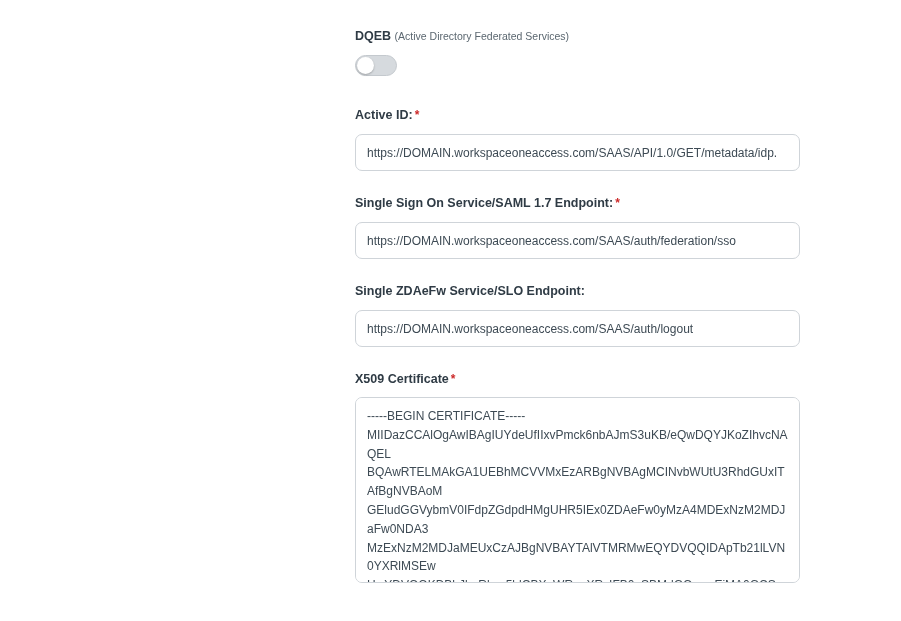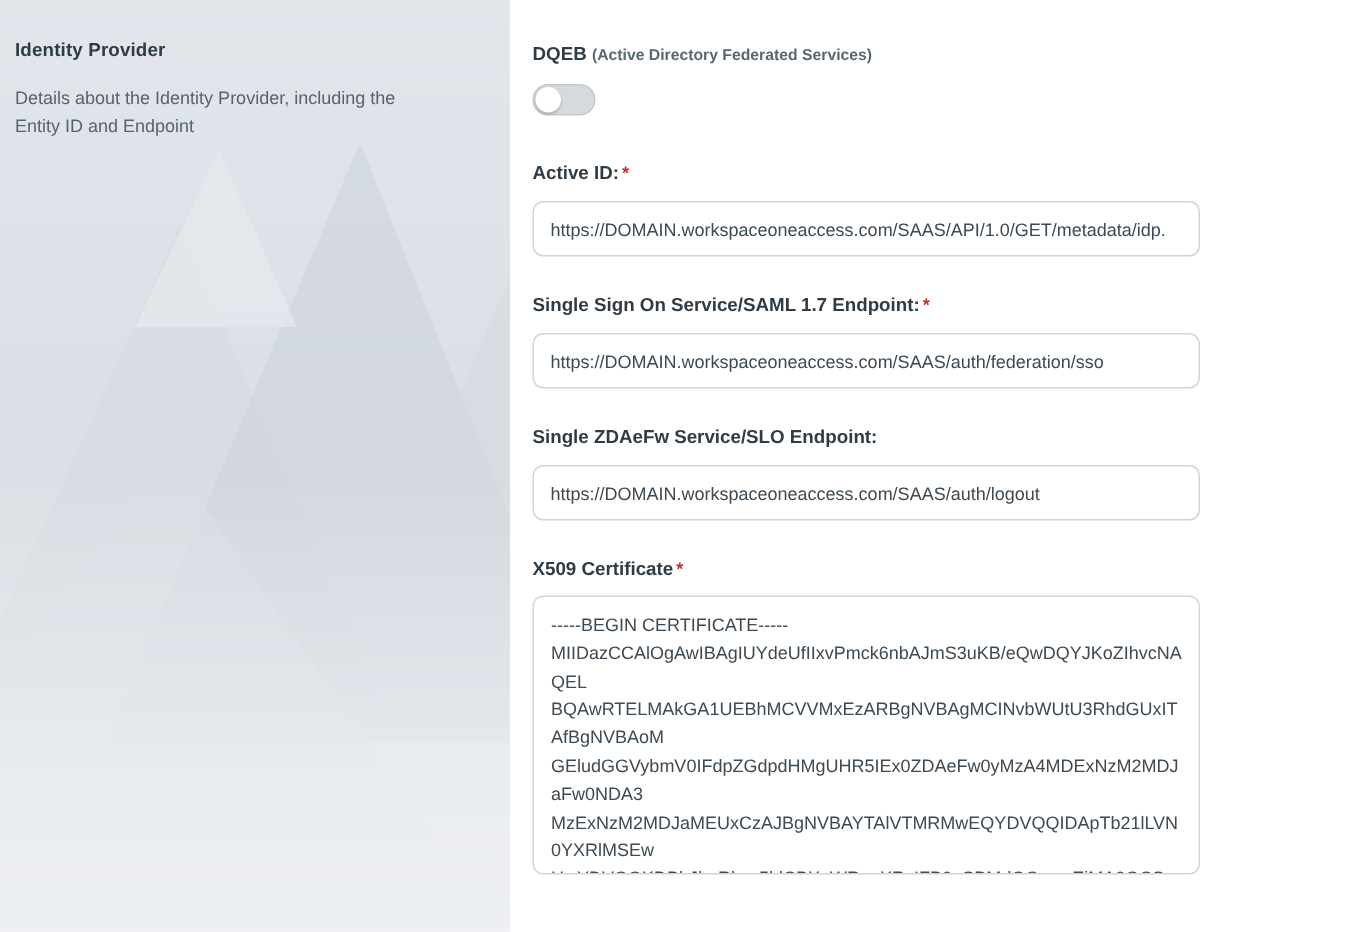--- a/index.html
+++ b/index.html
@@ -126,21 +126,21 @@
   }
 
   .field-label {
     font-size: 12.5px;
     color: #2f3b45;
     font-weight: bold;
     display: block;
     line-height: 16px;
   }
   .label-sub {
-    font-weight: bold;
+    font-weight: normal;
     font-size: 10.5px;
     color: #5b6770;
   }
   .req {
     color: #cc2a2a;
     font-weight: bold;
     font-size: 12px;
     margin-left: 2px;
   }
 
@@ -191,36 +191,20 @@
   }
   textarea.cert-input::-webkit-scrollbar { width: 9px; }
   textarea.cert-input::-webkit-scrollbar-track { background: #f2f4f6; }
   textarea.cert-input::-webkit-scrollbar-thumb { background: #9aa3ab; border-radius: 5px; }
 </style>
 </head>
 <body>
 
 <div id="app">
 
-  <div class="left-panel">
-    <div class="photo">
-      <div class="peak p1"></div>
-      <div class="peak p2"></div>
-      <div class="snowline"></div>
-      <div class="peak p3"></div>
-      <div class="peak p4"></div>
-      <div class="haze"></div>
-      <div class="wash"></div>
-    </div>
-
-    <div class="left-content">
-      <h2 class="section-title">Identity Provider</h2>
-      <p class="section-desc">Details about the Identity Provider, including the Entity ID and Endpoint</p>
-    </div>
-  </div>
 
   <div class="form-area">
 
     <div class="row" style="top:28px;">
       <label class="field-label">
         <span>DQEB</span>
         <span class="label-sub">(Active Directory Federated Services)</span>
       </label>
       <div class="toggle" style="margin-top:11px;">
         <div class="knob"></div>

